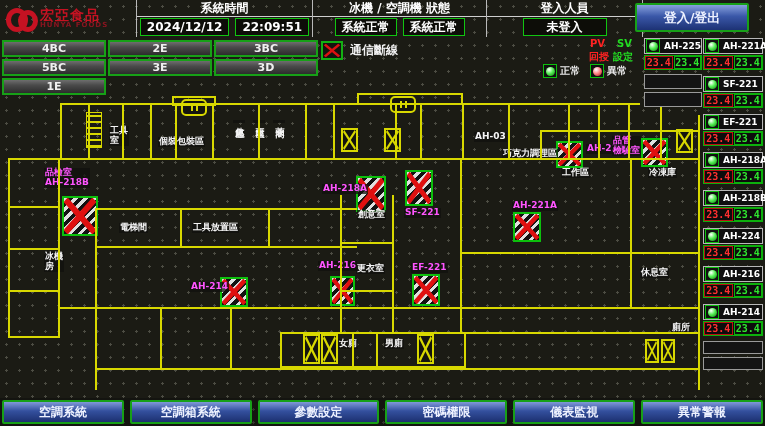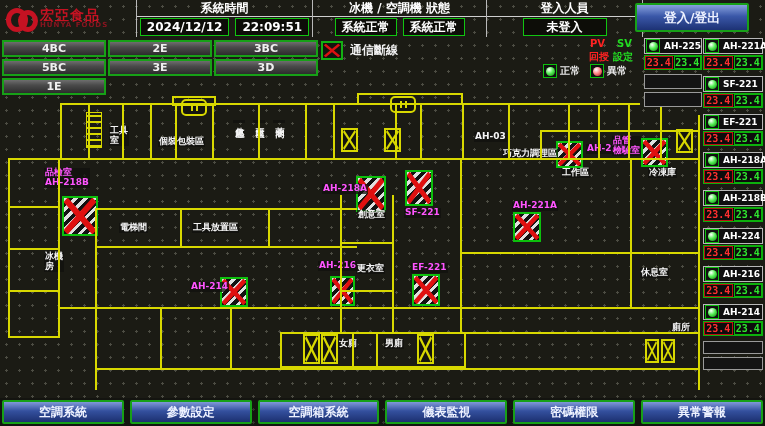--- a/index.html
+++ b/index.html
@@ -554,24 +554,24 @@
     </div>
   <div class="empty-box" style="left:644px;top:74px;width:58px;height:15px;"></div>
   <div class="empty-box" style="left:644px;top:92px;width:58px;height:15px;"></div>
   <div class="empty-box" style="left:703px;top:341px;width:60px;height:13px;"></div>
   <div class="empty-box" style="left:703px;top:357px;width:60px;height:13px;"></div>
 
   <div class="bottom-nav">
 
       <div class="navbtn">空調系統</div>
 
+      <div class="navbtn">空調箱系統</div>
+
       <div class="navbtn">參數設定</div>
 
-      <div class="navbtn">空調箱系統</div>
+      <div class="navbtn">密碼權限</div>
 
       <div class="navbtn">儀表監視</div>
 
-      <div class="navbtn">密碼權限</div>
-
       <div class="navbtn">異常警報</div>
     </div>
 
 </div>
 
 </body></html>

